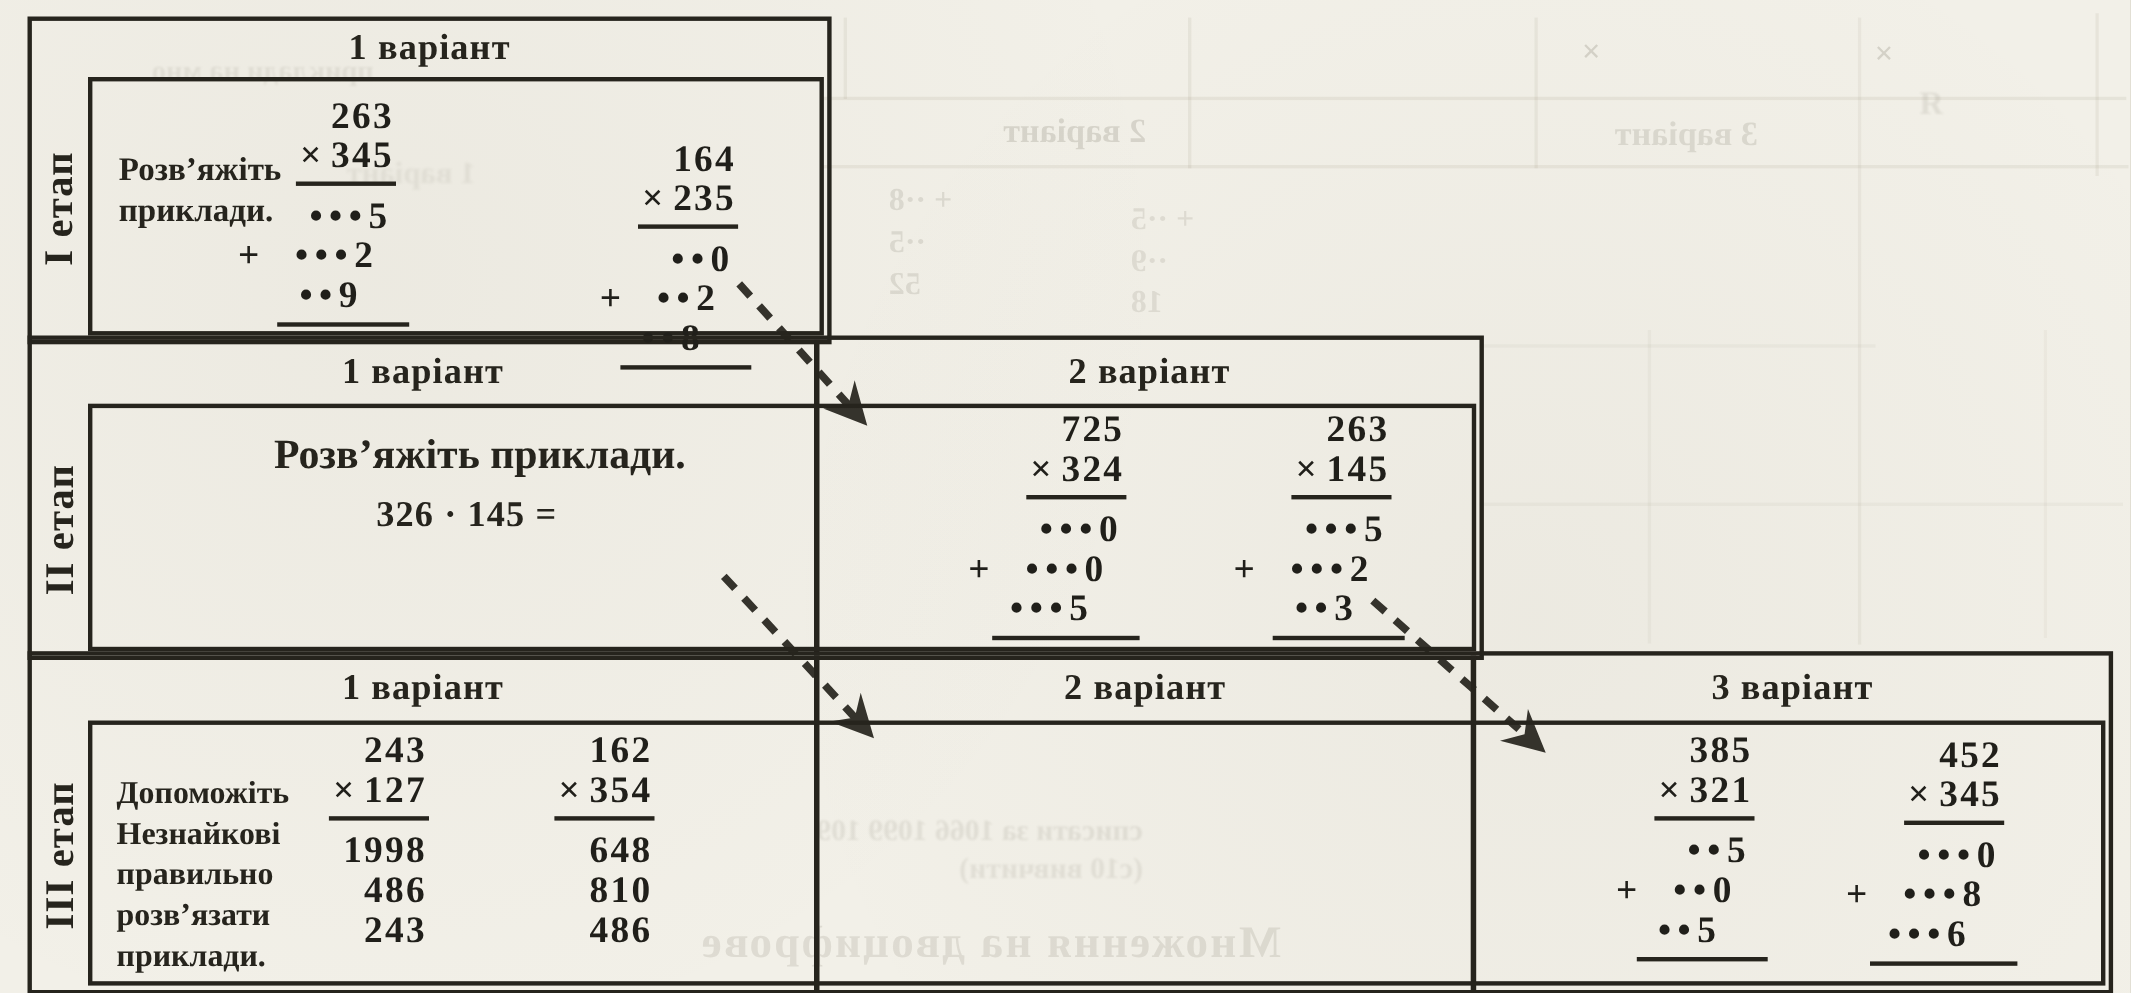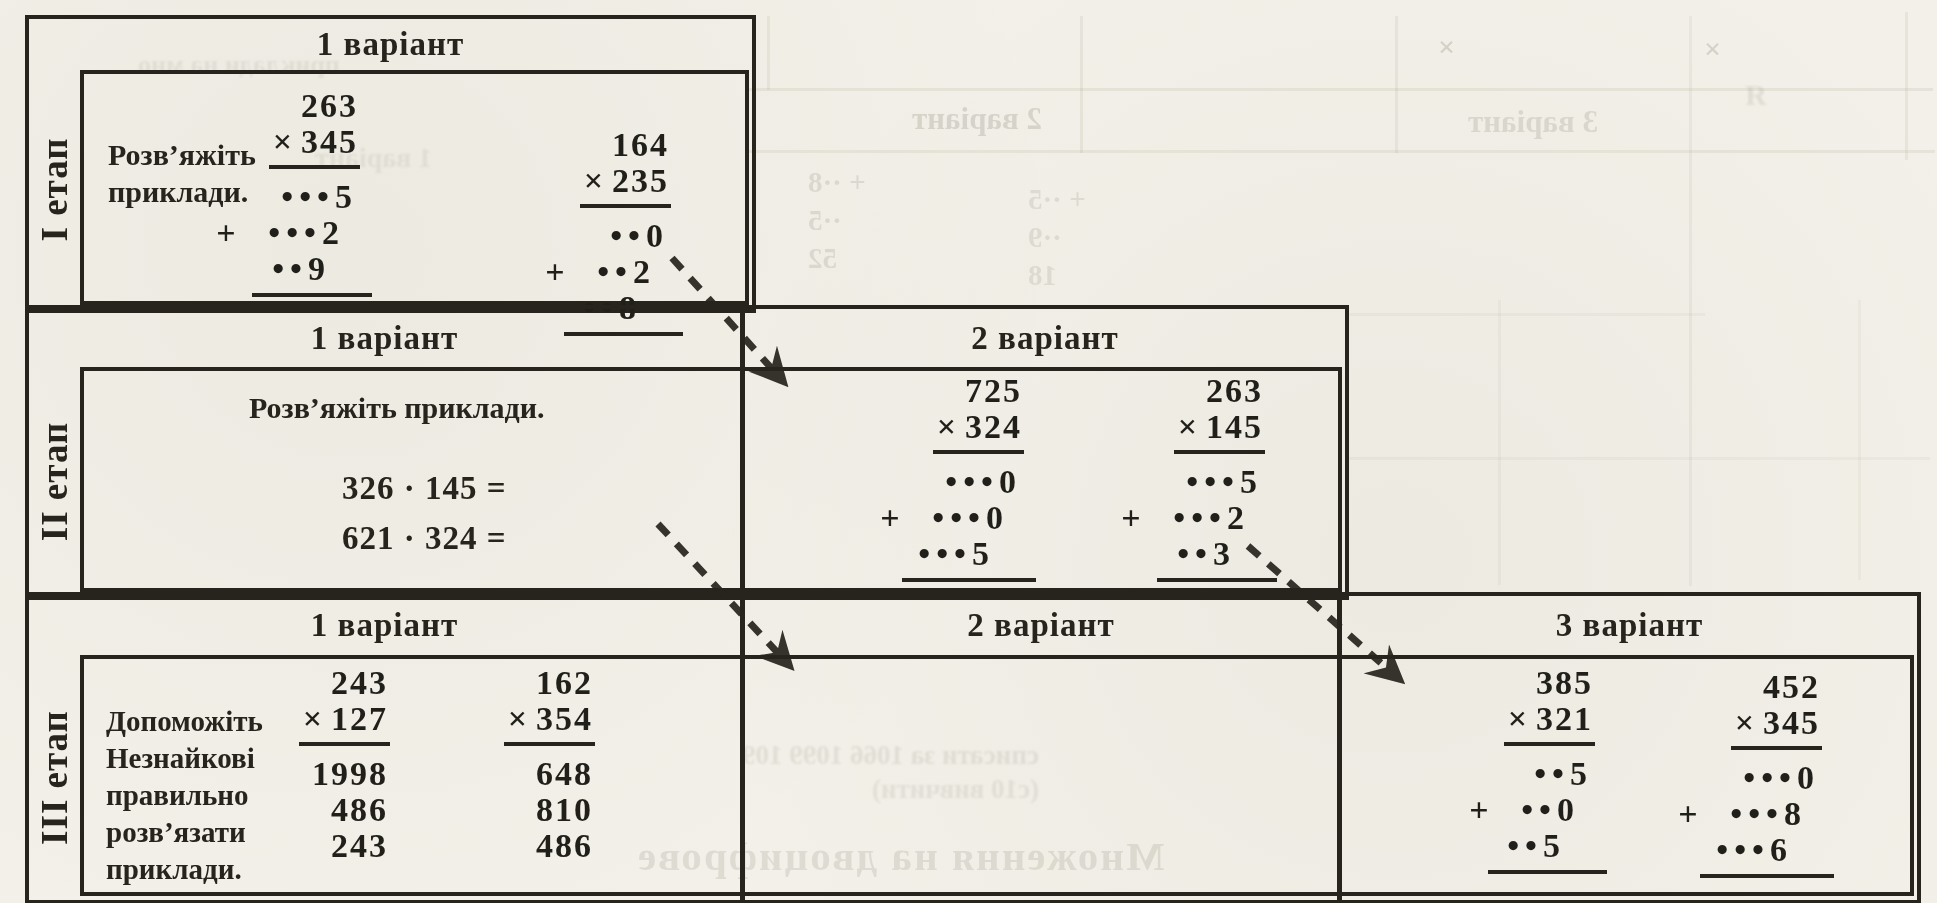--- a/index.html
+++ b/index.html
@@ -64,25 +64,25 @@
   #s3 .label{top:59px;bottom:0;}
   .label span{transform:rotate(-90deg);white-space:nowrap;font-size:37px;font-weight:700;letter-spacing:1px;}
 
   .content{position:absolute;border:4px solid #26241d;}
   #s1c{left:51px;top:51px;right:3px;bottom:4px;}
   #s2c{left:51px;top:58px;right:3px;bottom:4px;}
   #s3c{left:51px;top:59px;right:3px;bottom:4px;}
 
   .instr{position:absolute;font-weight:700;}
   #s1instr{left:24px;top:62px;font-size:30px;line-height:37px;}
-  #s2instr{left:165px;top:20px;font-size:30px;}
+  #s2instr{left:165px;top:20px;font-size:38px;}
   #s3instr{left:22px;top:10px;font-size:29px;line-height:37px;margin-top:34px;}
 
   .eqs{position:absolute;font-size:33px;font-weight:700;letter-spacing:1px;}
-  #s2eqs{left:258px;top:92px;line-height:50px;}
+  #s2eqs{left:258px;top:72px;line-height:50px;}
   #s3eqs{right:750px;top:66px;line-height:45px;text-align:right;}
 
   
   .mult{position:absolute;display:flex;flex-direction:column;align-items:flex-end;
         font-size:34px;font-weight:700;color:#201f1a;}
   .m-top{line-height:36px;letter-spacing:2px;padding-right:2px;}
   .m-mul{line-height:36px;letter-spacing:2px;border-bottom:4px solid #26241d;
          padding:0 2px 5px 4px;margin-bottom:7px;display:flex;align-items:flex-end;}
   .m-x{margin-right:9px;letter-spacing:0;}
   .m-p{line-height:30px;margin-top:6px;letter-spacing:6px;position:relative;padding-right:2px;}
@@ -184,21 +184,20 @@
     <div class="hdr" id="s2h1">1 варіант</div>
     <div class="hdr" id="s2h2">2 варіант</div>
     <div class="vdiv" id="s2d1"></div>
     <div class="label">
       <span>II етап</span>
     </div>
     <div class="content" id="s2c">
       <div class="instr" id="s2instr">Розв’яжіть приклади.</div>
       <div class="eqs" id="s2eqs">
         <div>326 · 145 =</div>
-        <div>621 · 324 =</div>
       </div>
       <div class="mult" id="mC">
         <div class="m-top">725</div>
         <div class="m-mul">
           <span class="m-x">×</span>
           <span>324</span>
         </div>
         <div class="m-p p1"><span>•••0</span></div>
         <div class="m-p p2">
           <span class="m-plus">+</span>

